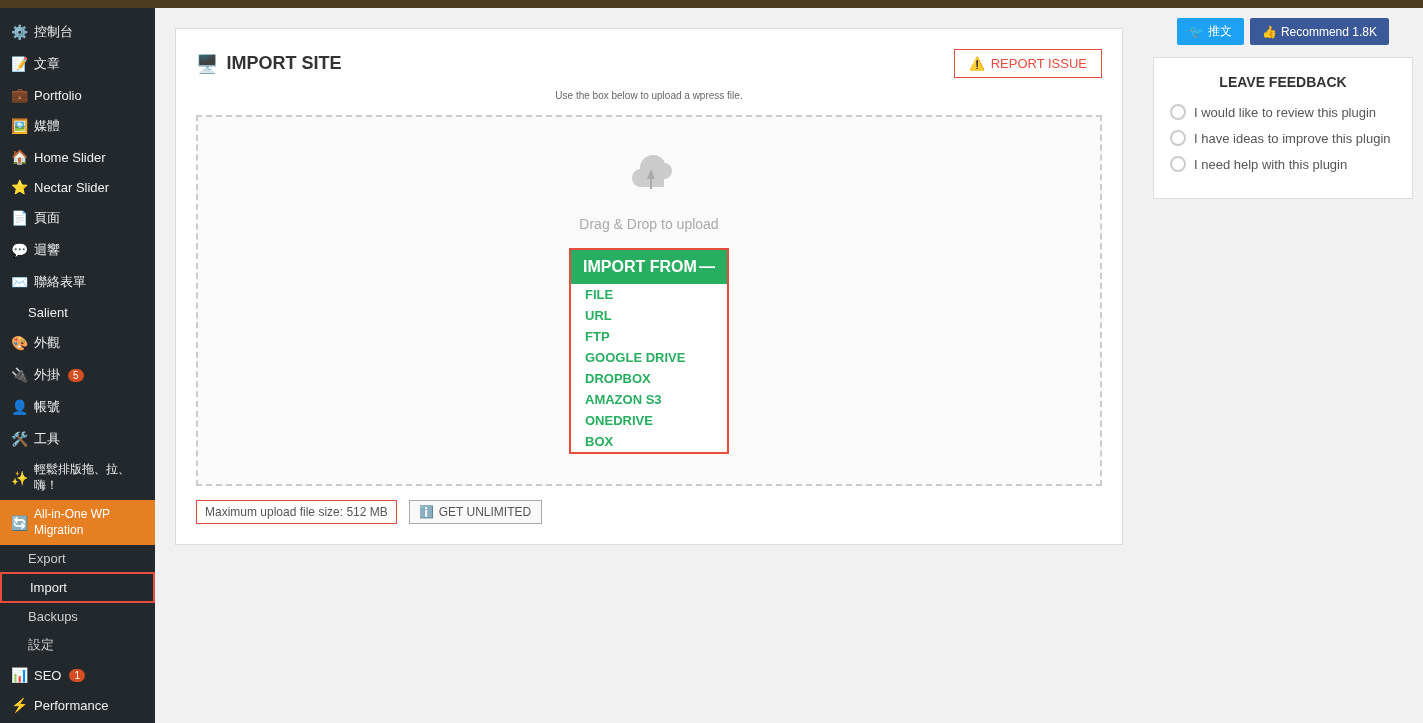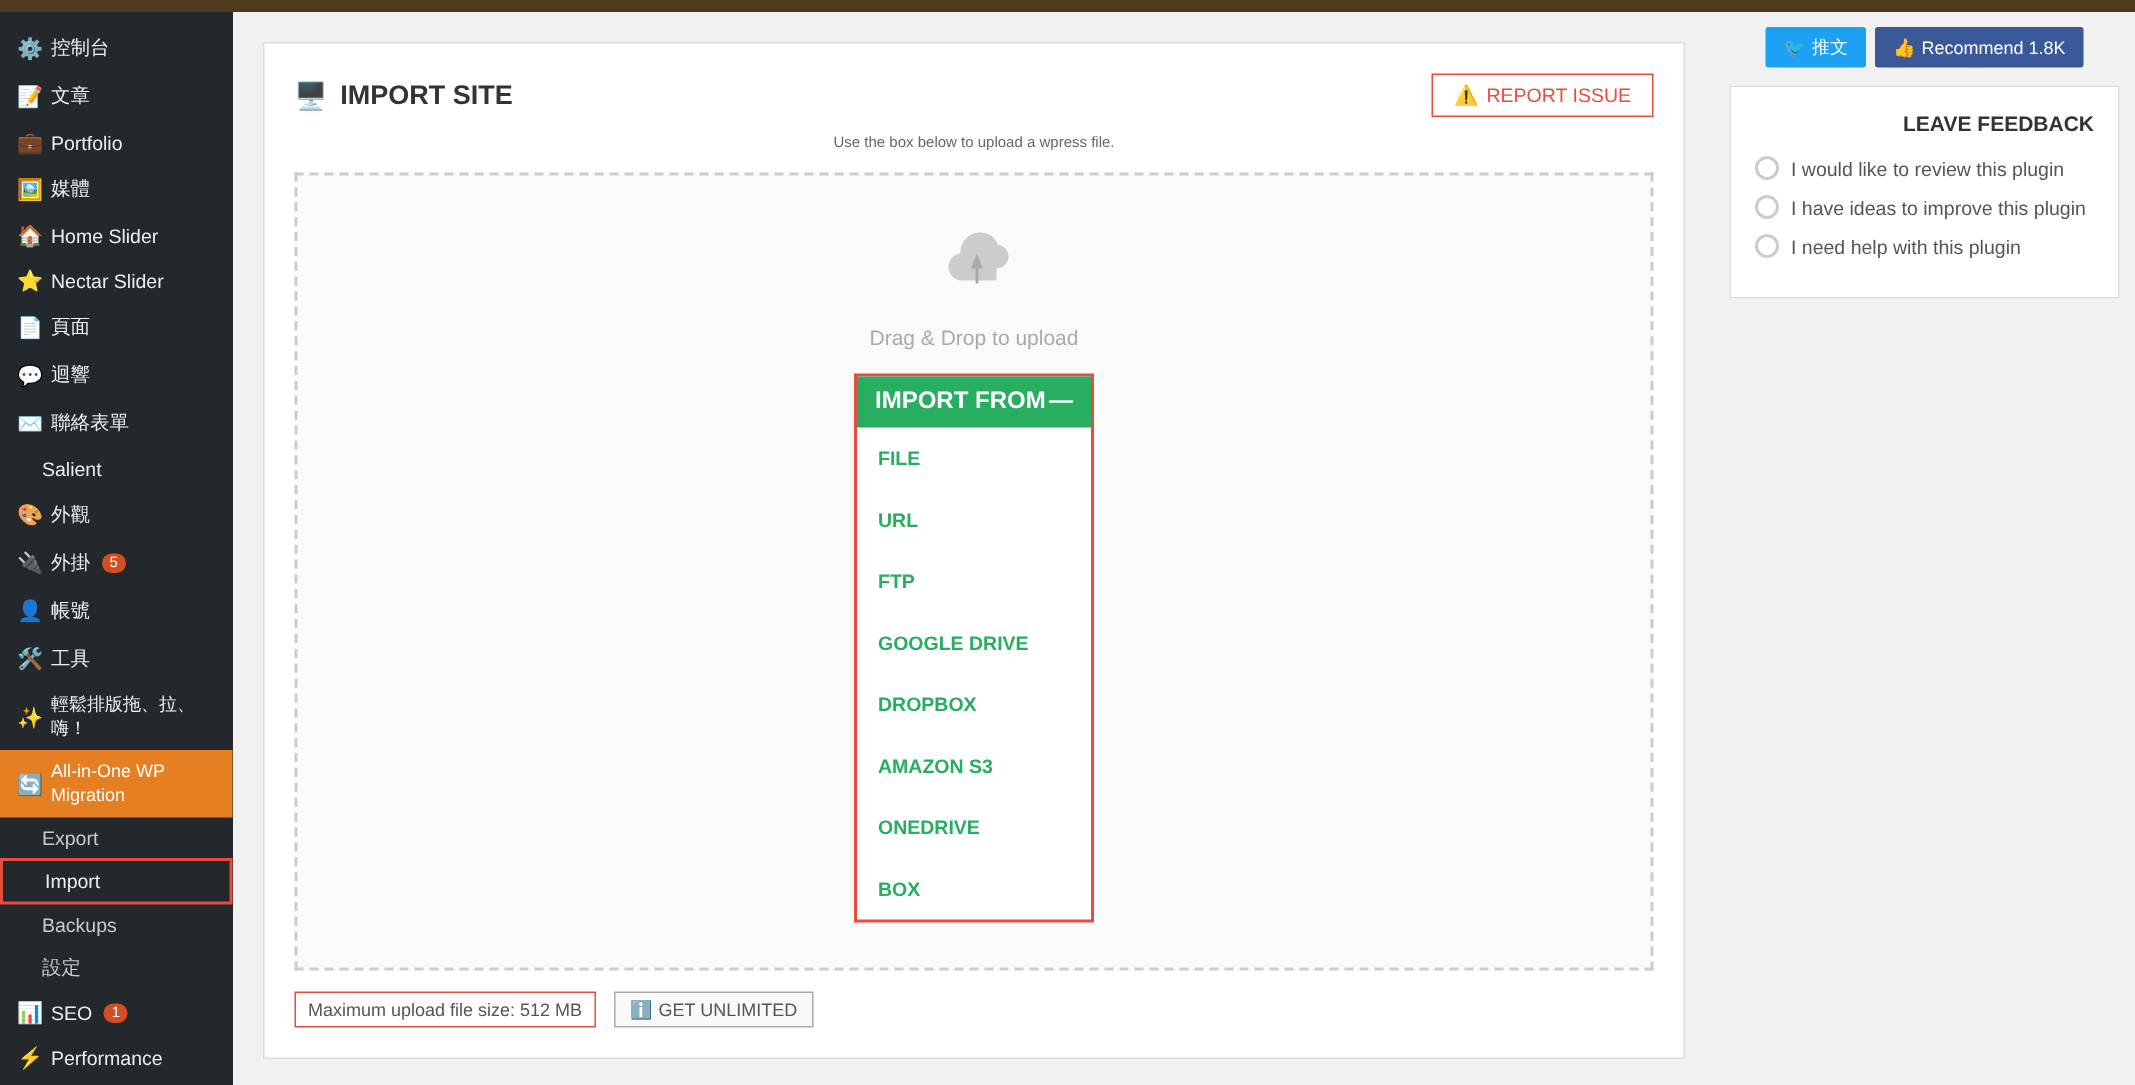--- a/index.html
+++ b/index.html
@@ -35,34 +35,34 @@
     
     .drop-zone { border: 2px dashed #ccc; padding: 30px 20px; display: flex; flex-direction: column; align-items: center; justify-content: center; min-height: 200px; position: relative; background: #fafafa; }
     .cloud-icon { font-size: 48px; color: #aaa; margin-bottom: 8px; }
     .drop-text { color: #aaa; font-size: 14px; margin-bottom: 16px; }
 
     
     .import-dropdown { position: relative; border: 2px solid #e74c3c; background: #fff; min-width: 160px; }
     .import-dropdown-header { background: #27ae60; color: #fff; padding: 8px 12px; display: flex; justify-content: space-between; align-items: center; font-weight: bold; font-size: 13px; cursor: pointer; }
     .import-dropdown-header span { font-size: 16px; }
     .import-dropdown-items { }
-    .import-dropdown-item { padding: 13px 14px; font-size: 13px; color: #27ae60; cursor: pointer; font-weight: 600; }
+    .import-dropdown-item { padding: 3px 14px; font-size: 13px; color: #27ae60; cursor: pointer; font-weight: 600; }
 
     
     .upload-info { display: flex; align-items: center; gap: 12px; margin-top: 14px; }
     .max-upload-badge { border: 1px solid #e74c3c; padding: 4px 8px; font-size: 12px; color: #555; }
     .get-unlimited-btn { border: 1px solid #aaa; padding: 4px 10px; font-size: 12px; color: #555; background: #f9f9f9; cursor: pointer; display: flex; align-items: center; gap: 4px; }
 
     
     .right-panel { width: 280px; margin-top: 8px; padding: 10px; background: #f1f1f1; }
     .social-buttons { display: flex; gap: 6px; justify-content: center; margin-bottom: 12px; }
     .tweet-btn { background: #1da1f2; color: #fff; padding: 5px 12px; font-size: 12px; border: none; cursor: pointer; display: flex; align-items: center; gap: 4px; border-radius: 2px; }
     .recommend-btn { background: #3b5998; color: #fff; padding: 5px 12px; font-size: 12px; border: none; cursor: pointer; display: flex; align-items: center; gap: 4px; border-radius: 2px; }
     .feedback-box { background: #fff; border: 1px solid #ddd; padding: 16px; }
-    .feedback-title { font-weight: bold; font-size: 14px; text-align: right; margin-bottom: 14px; color: #333; }
+    .feedback-title { font-weight: bold; font-size: 14px; text-align: center; margin-bottom: 14px; color: #333; }
     .feedback-option { display: flex; align-items: center; gap: 8px; margin-bottom: 10px; font-size: 13px; color: #555; }
     .feedback-radio { width: 16px; height: 16px; border-radius: 50%; border: 2px solid #ccc; flex-shrink: 0; }
   </style>
 </head>
 <body>
 
 <div class="top-bar"></div>
 
 <div class="sidebar">
   <div class="sidebar-item">

